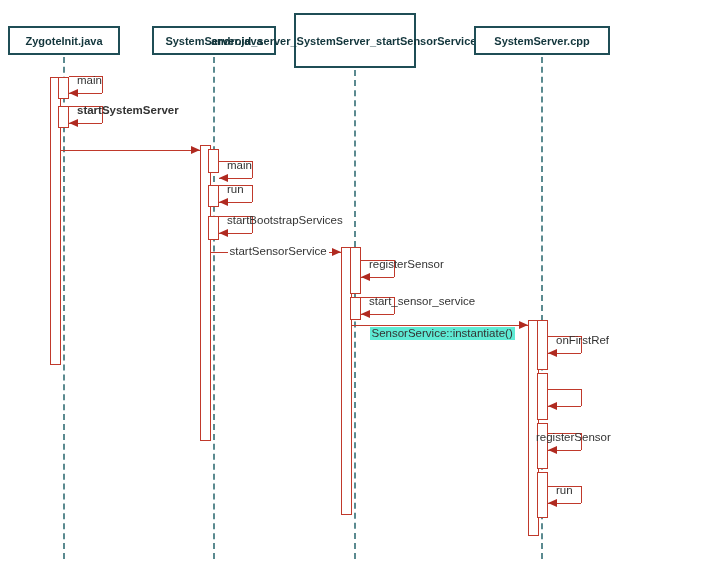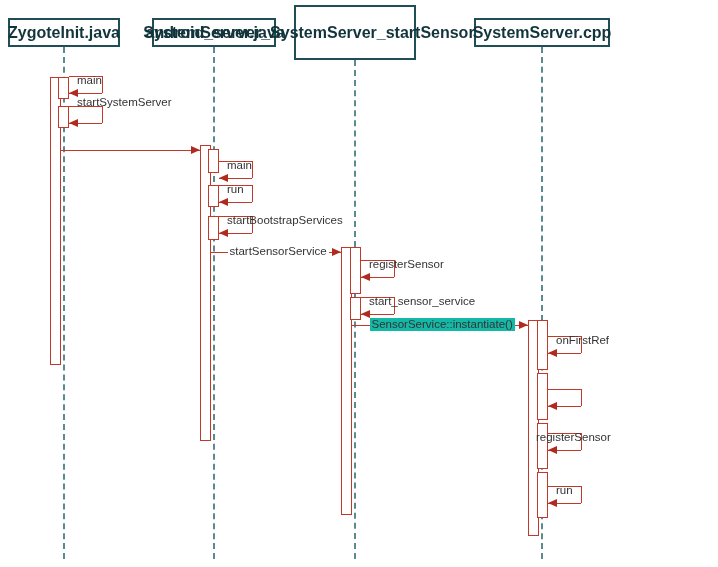--- a/index.html
+++ b/index.html
@@ -21,27 +21,28 @@
     width: 718px;
     height: 567px;
   }
   .lifeline-box {
     position: absolute;
     box-sizing: border-box;
     border: 2px solid #1f4e56;
     background: #ffffff;
     color: #12353b;
     font-weight: bold;
-    font-size: 16px;
+    font-size: 11px;
     line-height: 14px;
     text-align: center;
     display: flex;
     align-items: center;
     justify-content: center;
     padding: 2px 4px;
+    margin-top: 8px;
   }
   .lifeline-dash {
     position: absolute;
     width: 0;
     border-left: 2px dashed #5b8a90;
   }
   .activation {
     position: absolute;
     box-sizing: border-box;
     border: 1.6px solid #c0392b;
@@ -105,21 +106,21 @@
     <div class="activation" style="left: 537px; top: 472px; height: 46px;"></div>
     <div class="seg-h" style="left: 69px; top: 76px; width: 33px;"></div>
     <div class="seg-v" style="left: 102px; top: 76px; height: 17px;"></div>
     <div class="seg-h" style="left: 69px; top: 93px; width: 33px;"></div>
     <div class="arrow-left" style="top: 88.5px; left: 69px;"></div>
     <div class="msg-label" style="top: 74px; left: 77px;">main</div>
     <div class="seg-h" style="left: 69px; top: 106px; width: 33px;"></div>
     <div class="seg-v" style="left: 102px; top: 106px; height: 17px;"></div>
     <div class="seg-h" style="left: 69px; top: 123px; width: 33px;"></div>
     <div class="arrow-left" style="top: 118.5px; left: 69px;"></div>
-    <div class="msg-label" style="top: 96px; left: 77px;">startSystemServer</div>
+    <div class="msg-label" style="top: 104px; left: 77px; font-weight: bold;">startSystemServer</div>
     <div class="seg-h" style="left: 61px; top: 150px; width: 139px;"></div>
     <div class="arrow-right" style="top: 145.5px; left: 191px;"></div>
     <div class="seg-h" style="left: 219px; top: 161px; width: 33px;"></div>
     <div class="seg-v" style="left: 252px; top: 161px; height: 17px;"></div>
     <div class="seg-h" style="left: 219px; top: 178px; width: 33px;"></div>
     <div class="arrow-left" style="top: 173.5px; left: 219px;"></div>
     <div class="msg-label" style="top: 159px; left: 227px;">main</div>
     <div class="seg-h" style="left: 219px; top: 185px; width: 33px;"></div>
     <div class="seg-v" style="left: 252px; top: 185px; height: 17px;"></div>
     <div class="seg-h" style="left: 219px; top: 202px; width: 33px;"></div>
@@ -138,21 +139,21 @@
     <div class="seg-h" style="left: 361px; top: 277px; width: 33px;"></div>
     <div class="arrow-left" style="top: 272.5px; left: 361px;"></div>
     <div class="msg-label" style="top: 258px; left: 369px;">registerSensor</div>
     <div class="seg-h" style="left: 361px; top: 297px; width: 33px;"></div>
     <div class="seg-v" style="left: 394px; top: 297px; height: 17px;"></div>
     <div class="seg-h" style="left: 361px; top: 314px; width: 33px;"></div>
     <div class="arrow-left" style="top: 309.5px; left: 361px;"></div>
     <div class="msg-label" style="top: 295px; left: 369px;">start_sensor_service</div>
     <div class="seg-h" style="left: 352px; top: 325px; width: 176px;"></div>
     <div class="arrow-right" style="top: 320.5px; left: 519px;"></div>
-    <div class="msg-label" style="top: 318px; left: 369.5px; width: auto; white-space: nowrap; background: #14b8a6; padding: 0px 2px;">SensorService::instantiate()</div>
+    <div class="msg-label" style="top: 327px; left: 369.5px; width: auto; white-space: nowrap; background: #5eead4; padding: 0px 2px;">SensorService::instantiate()</div>
     <div class="seg-h" style="left: 548px; top: 336px; width: 33px;"></div>
     <div class="seg-v" style="left: 581px; top: 336px; height: 17px;"></div>
     <div class="seg-h" style="left: 548px; top: 353px; width: 33px;"></div>
     <div class="arrow-left" style="top: 348.5px; left: 548px;"></div>
     <div class="msg-label" style="top: 334px; left: 556px;">onFirstRef</div>
     <div class="seg-h" style="left: 548px; top: 389px; width: 33px;"></div>
     <div class="seg-v" style="left: 581px; top: 389px; height: 17px;"></div>
     <div class="seg-h" style="left: 548px; top: 406px; width: 33px;"></div>
     <div class="arrow-left" style="top: 401.5px; left: 548px;"></div>
     <div class="seg-h" style="left: 548px; top: 433px; width: 33px;"></div>

